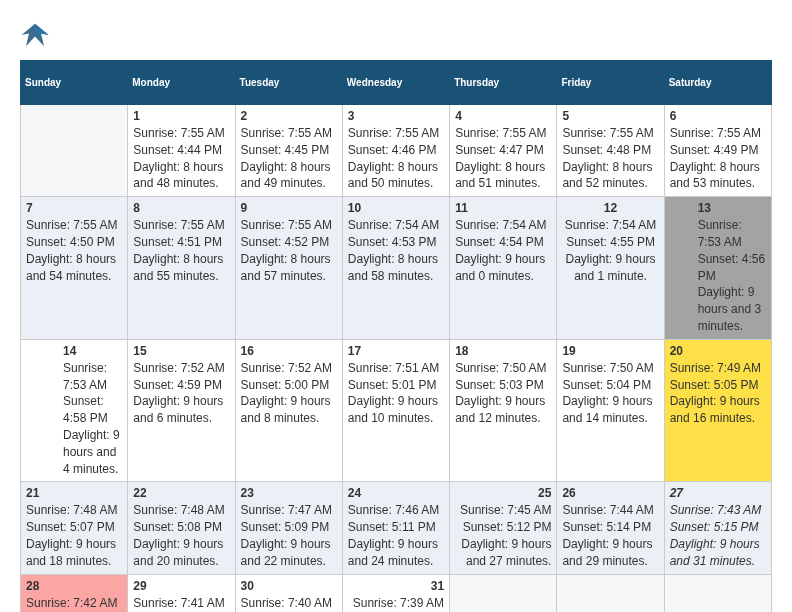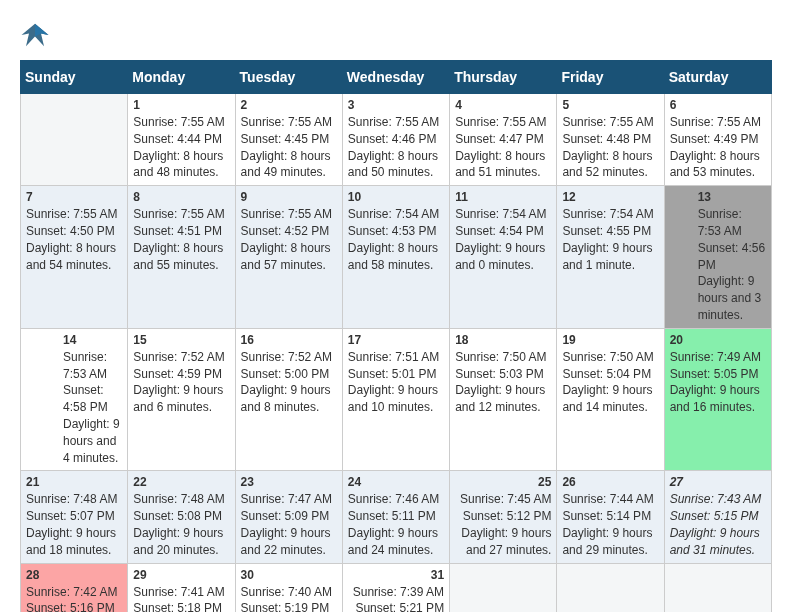--- a/index.html
+++ b/index.html
@@ -44,23 +44,23 @@
       color: #555;
     }
     table {
       width: 100%;
       border-collapse: collapse;
       table-layout: fixed;
     }
     th {
       background-color: #1a5276;
       color: #fff;
-      font-size: 14px;
+      font-size: 10px;
       font-weight: bold;
-      padding: 8px 4px;
+      padding: 16px 4px;
       text-align: left;
       border: 1px solid #1a5276;
     }
     td {
       border: 1px solid #ccc;
       vertical-align: top;
       padding: 4px 5px;
       font-size: 10.5px;
       color: #333;
       min-height: 80px;
@@ -162,21 +162,21 @@
           <div class="day-info">Sunrise: 7:55 AM<br>Sunset: 4:52 PM<br>Daylight: 8 hours and 57 minutes.</div>
         </td>
         <td style="background-color: rgb(234, 240, 246);">
           <span class="day-number">10</span>
           <div class="day-info">Sunrise: 7:54 AM<br>Sunset: 4:53 PM<br>Daylight: 8 hours and 58 minutes.</div>
         </td>
         <td style="background-color: rgb(234, 240, 246);">
           <span class="day-number">11</span>
           <div class="day-info">Sunrise: 7:54 AM<br>Sunset: 4:54 PM<br>Daylight: 9 hours and 0 minutes.</div>
         </td>
-        <td style="background-color: rgb(234, 240, 246);">
+        <td style="background-color: rgb(234, 240, 246); text-align: center;">
           <span class="day-number">12</span>
           <div class="day-info">Sunrise: 7:54 AM<br>Sunset: 4:55 PM<br>Daylight: 9 hours and 1 minute.</div>
         </td>
         <td style="background-color: #a3a3a3; padding-left: 33px;">
           <span class="day-number">13</span>
           <div class="day-info">Sunrise: 7:53 AM<br>Sunset: 4:56 PM<br>Daylight: 9 hours and 3 minutes.</div>
         </td>
       </tr>
       <tr>
         <td style="background-color: rgb(255, 255, 255); padding-left: 42px;">
@@ -196,21 +196,21 @@
           <div class="day-info">Sunrise: 7:51 AM<br>Sunset: 5:01 PM<br>Daylight: 9 hours and 10 minutes.</div>
         </td>
         <td style="background-color: rgb(255, 255, 255);">
           <span class="day-number">18</span>
           <div class="day-info">Sunrise: 7:50 AM<br>Sunset: 5:03 PM<br>Daylight: 9 hours and 12 minutes.</div>
         </td>
         <td style="background-color: rgb(255, 255, 255);">
           <span class="day-number">19</span>
           <div class="day-info">Sunrise: 7:50 AM<br>Sunset: 5:04 PM<br>Daylight: 9 hours and 14 minutes.</div>
         </td>
-        <td style="background-color: #86efac;">
+        <td style="background-color: #fde047;">
           <span class="day-number">20</span>
           <div class="day-info">Sunrise: 7:49 AM<br>Sunset: 5:05 PM<br>Daylight: 9 hours and 16 minutes.</div>
         </td>
       </tr>
       <tr>
         <td style="background-color: rgb(234, 240, 246);">
           <span class="day-number">21</span>
           <div class="day-info">Sunrise: 7:48 AM<br>Sunset: 5:07 PM<br>Daylight: 9 hours and 18 minutes.</div>
         </td>
         <td style="background-color: rgb(234, 240, 246);">

